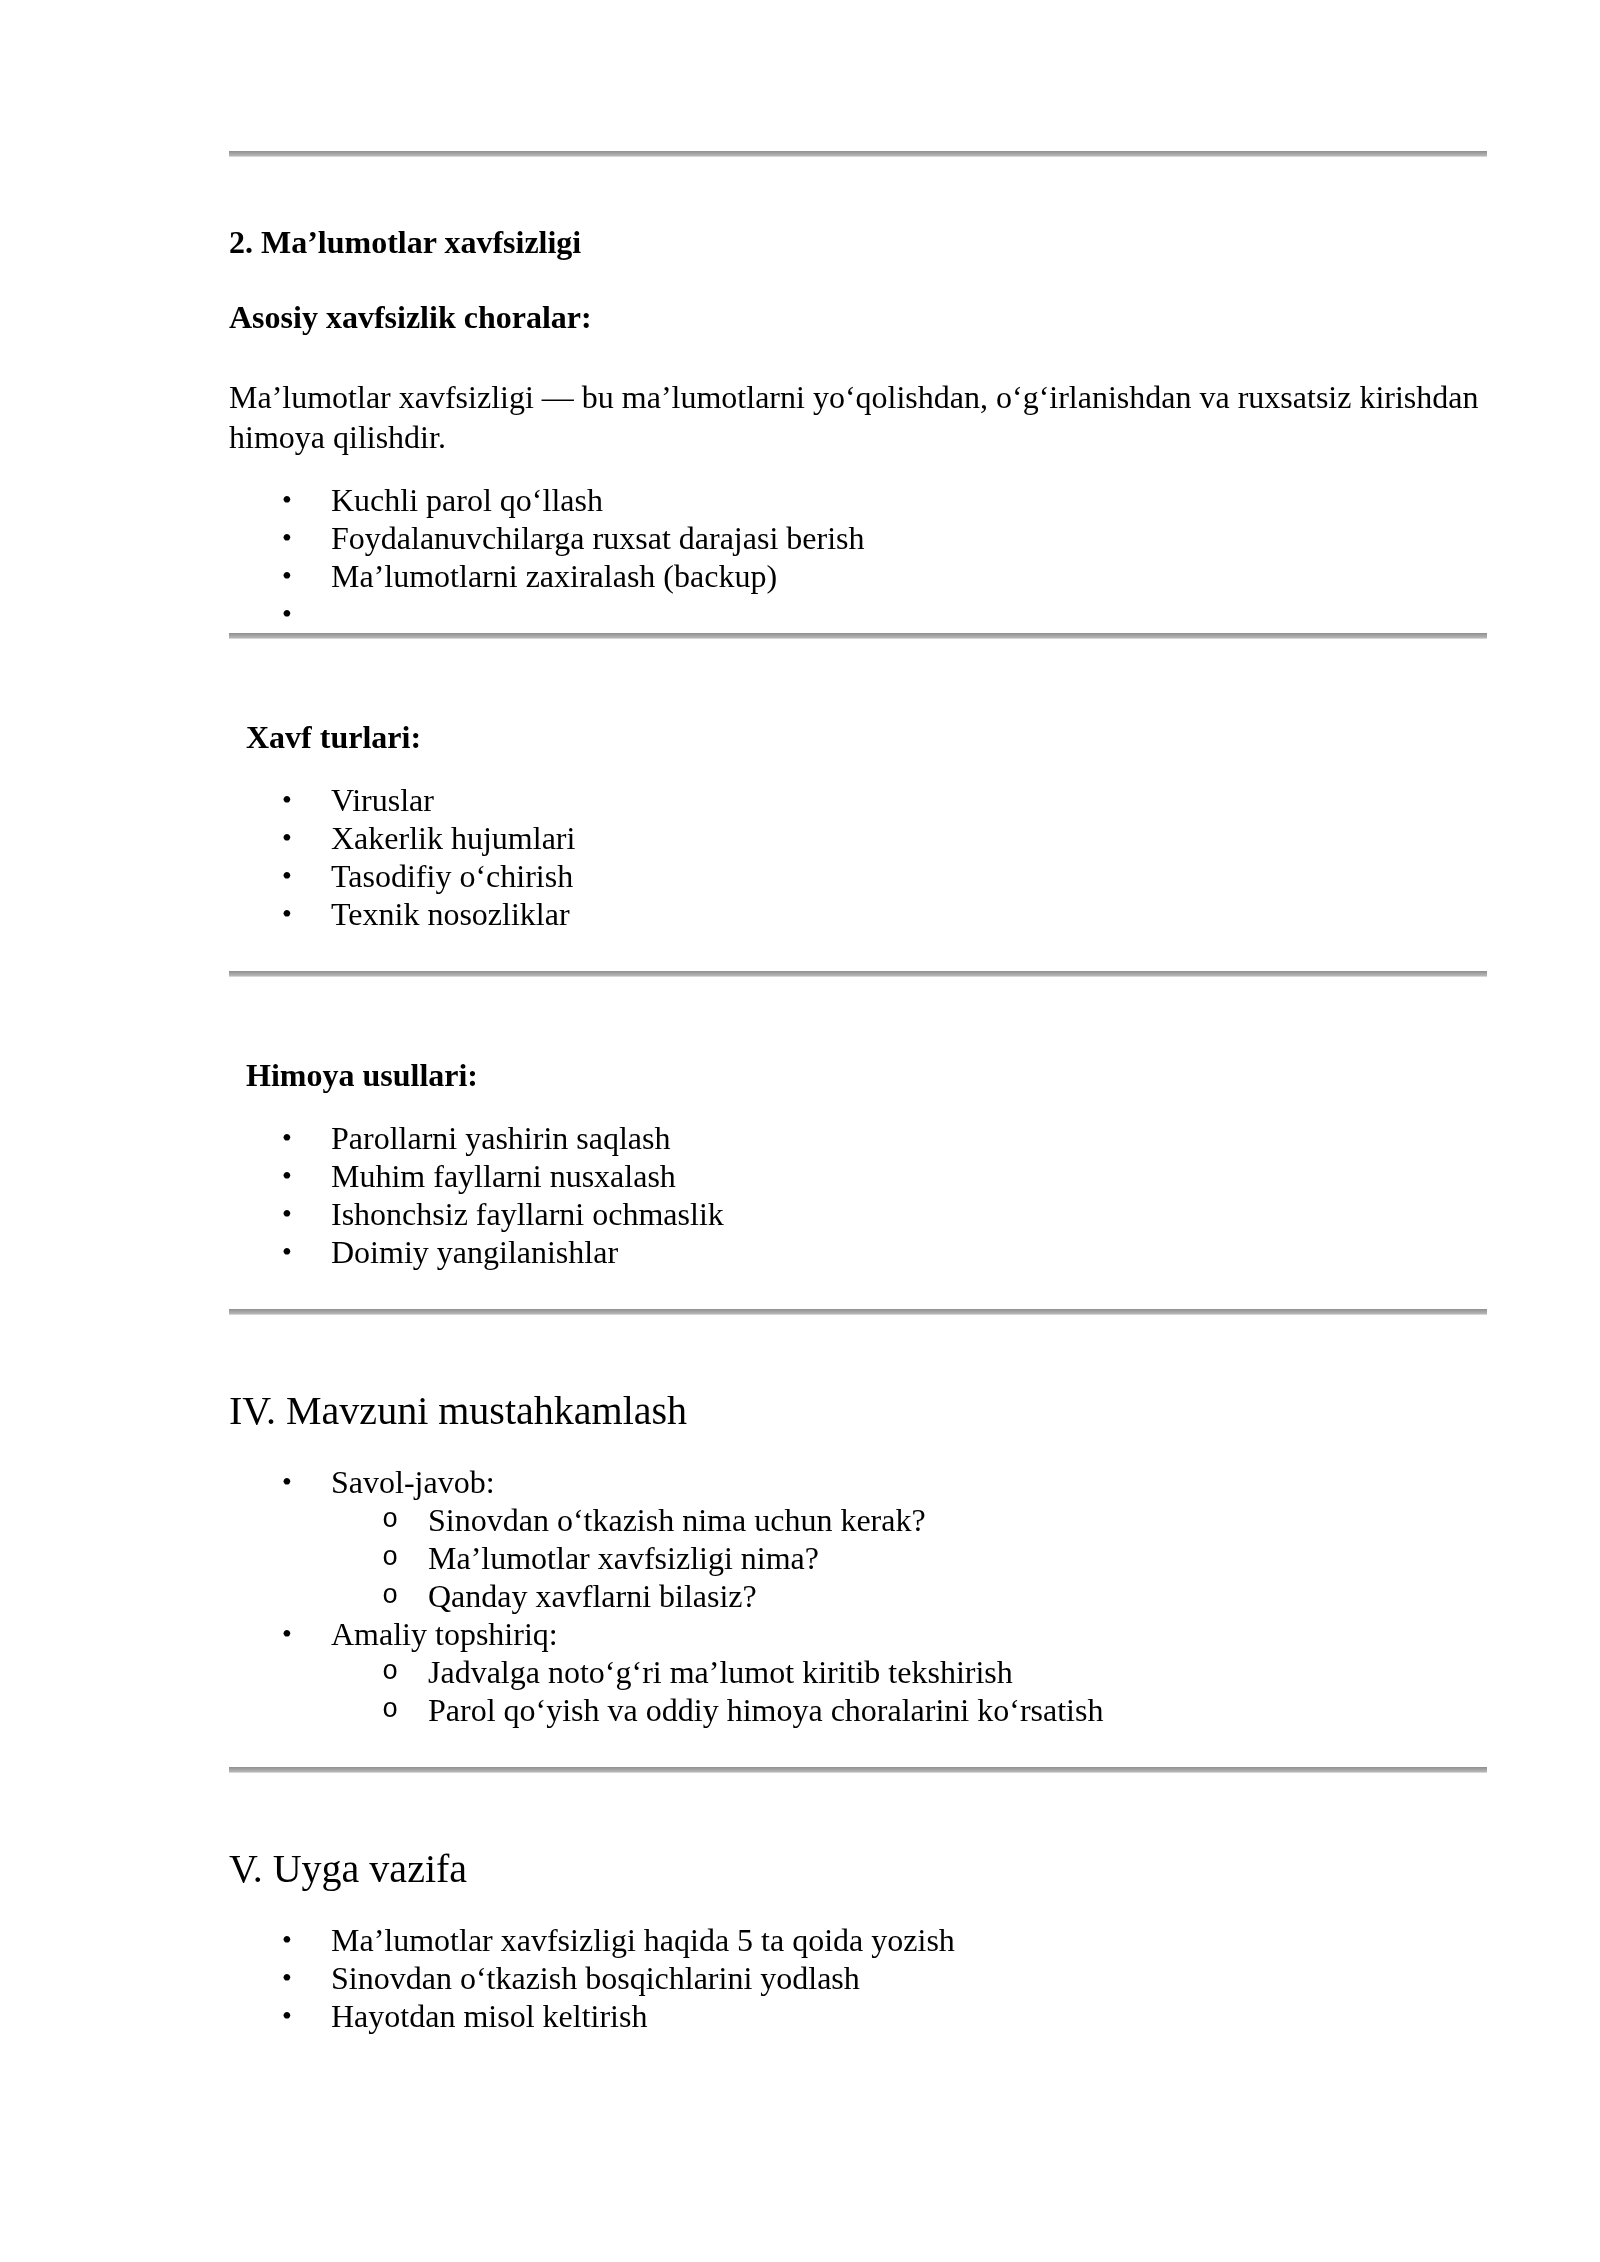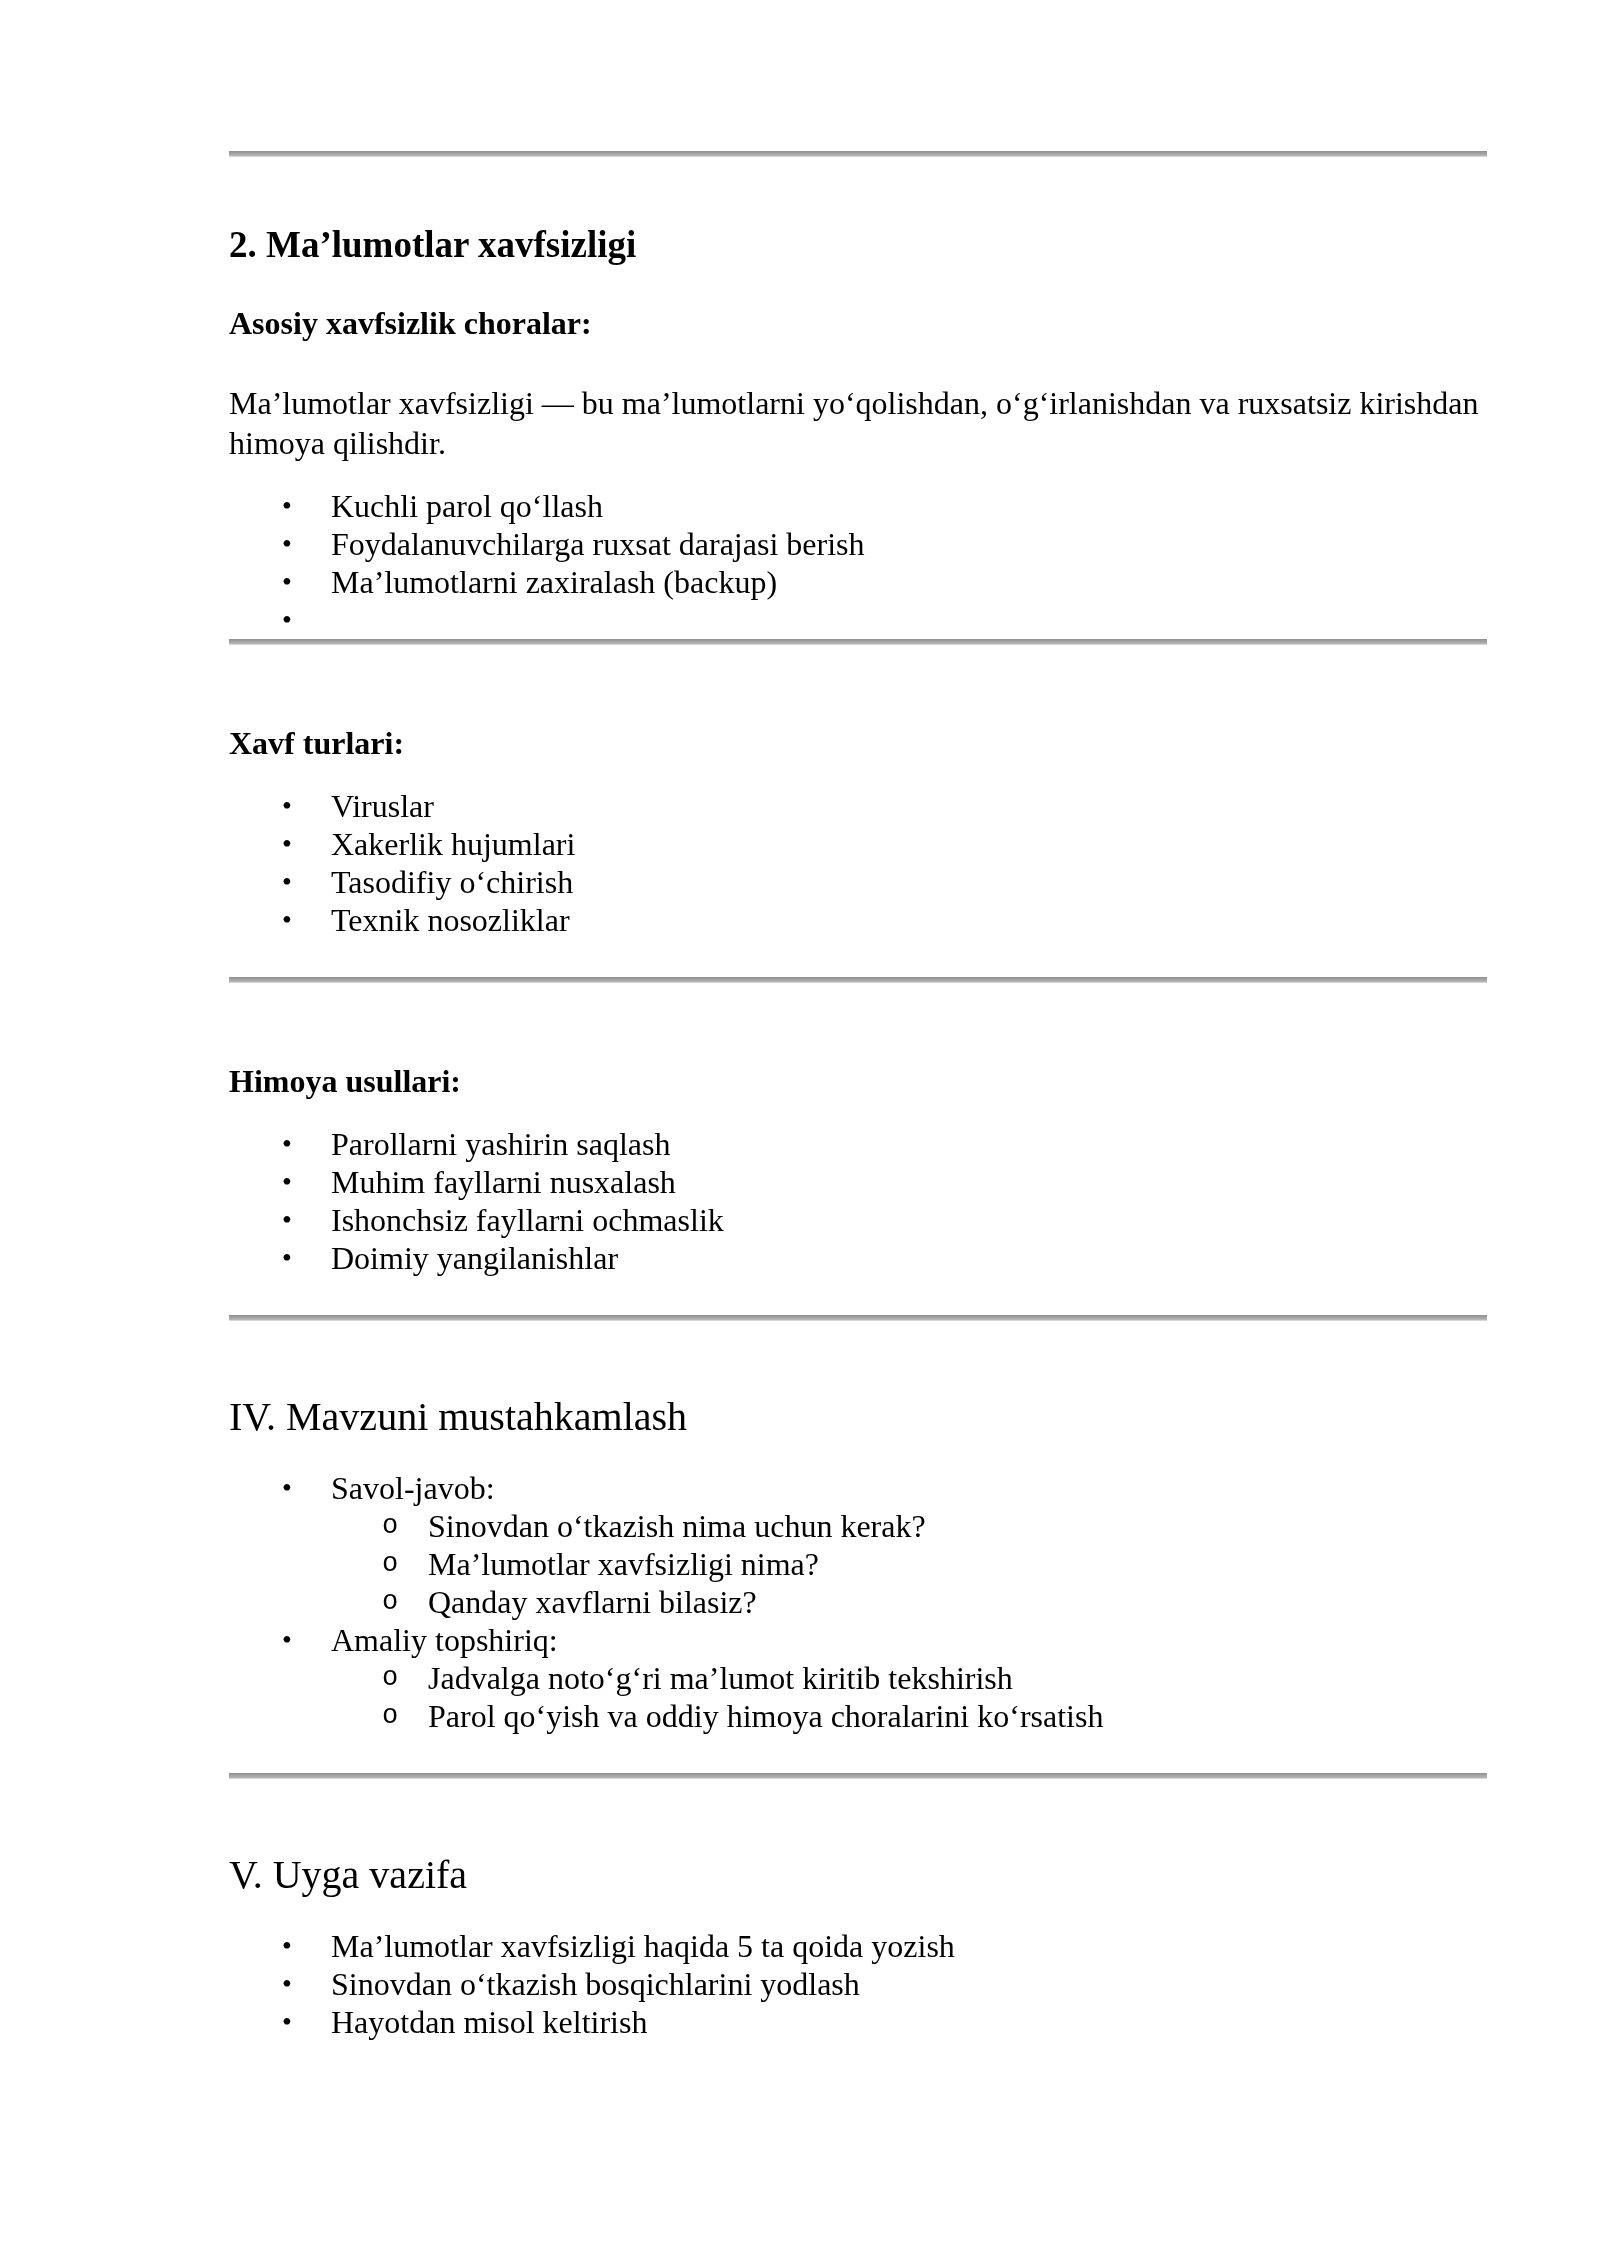--- a/index.html
+++ b/index.html
@@ -26,35 +26,35 @@
     margin-top: 38px;
   }
   .hrule:first-child { margin-top: 0; }
   h2 {
     font-size: 40px;
     line-height: 1.2;
     font-weight: normal;
     margin: 72px 0 0 0;
   }
   h3 {
-    font-size: 37px;
+    font-size: 32px;
     line-height: 1.2;
     font-weight: bold;
     margin: 66px 0 0 0;
   }
   p.body {
     font-size: 32px;
     line-height: 40px;
     margin: 40px 0 0 0;
   }
   p.label {
     font-weight: bold;
     margin-top: 36px;
   }
-  .hrule + p.label { margin-top: 78px; }
+  .hrule + p.label { margin-top: 78px; margin-left: 17px; }
   ul.blist {
     list-style: none;
     margin: 24px 0 0 0;
     padding: 0;
     font-size: 32px;
   }
   h2 + ul.blist { margin-top: 28px; }
   ul.blist li {
     position: relative;
     padding-left: 102px;

